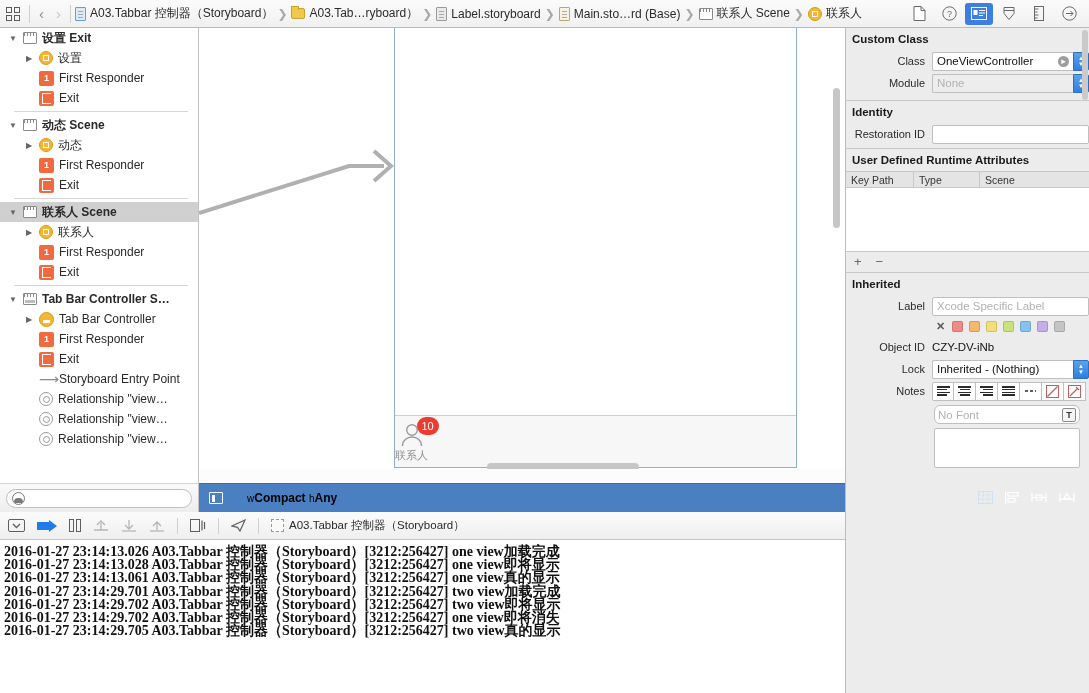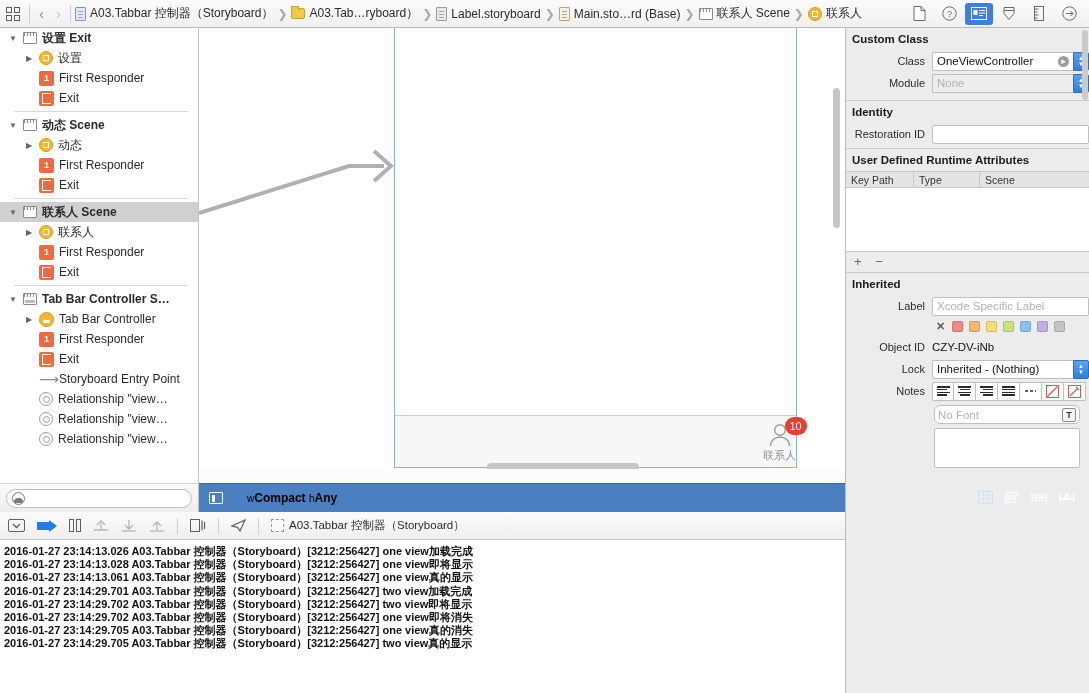--- a/index.html
+++ b/index.html
@@ -168,21 +168,21 @@
     background: #ffffff; overflow: hidden;
   }
   #vc-frame {
     position: absolute; left: 195px; top: -10px; width: 403px; height: 450px;
     background: #fff; border: 1px solid #8fb0c9;
   }
   #vc-content { position: absolute; left: 0; top: 0; right: 0; bottom: 52px; background: #fff; }
   #vc-tabbar {
     position: absolute; left: 0; right: 0; bottom: 0; height: 52px;
     background: #f7f7f7; border-top: 1px solid #cdcdcd;
-    display: flex; align-items: center; justify-content: flex-end;
+    display: flex; align-items: center; justify-content: flex-start;
   }
   #tab-item { display: flex; flex-direction: column; align-items: center; position: relative; }
   #tab-icon-wrap { position: relative; width: 30px; height: 28px; }
   .ic-person { position: absolute; left: 4px; top: 2px; width: 22px; height: 24px; }
   #tab-badge {
     position: absolute; left: 20px; top: -4px; min-width: 22px; height: 18px;
     background: #ee3b30; border-radius: 9px; color: #fff; font-size: 11px;
     display: flex; align-items: center; justify-content: center; padding: 0 5px;
     font-weight: 500;
   }
@@ -245,22 +245,22 @@
   .ic-dashbox {
     width: 13px; height: 13px; border: 1px dashed #9a9a9a; background: #fafafa;
   }
 
   
   #console {
     position: absolute; left: 0; top: 540px; width: 845px; height: 153px;
     background: #ffffff; overflow: hidden; padding: 5px 0 0 4px;
   }
   .log-line {
-    font-family: Liberation Sans, sans-serif;
-    font-size: 11px; font-weight: bold; color: #111;
+    font-family: Liberation Serif, serif;
+    font-size: 14px; font-weight: bold; color: #111;
     line-height: 13.2px; white-space: pre;
   }
 
   
   #inspector {
     position: absolute; left: 845px; top: 28px; width: 244px; height: 665px;
     background: #ececec; border-left: 1px solid #bcbcbc;
     font-size: 11px; color: #1f1f1f; overflow: hidden;
   }
   .insp-header {
@@ -680,21 +680,20 @@
   </div>
 </div>
 
 <div id="console">
   <div class="log-line">2016-01-27 23:14:13.026 A03.Tabbar 控制器（Storyboard）[3212:256427] one view加载完成</div>
   <div class="log-line">2016-01-27 23:14:13.028 A03.Tabbar 控制器（Storyboard）[3212:256427] one view即将显示</div>
   <div class="log-line">2016-01-27 23:14:13.061 A03.Tabbar 控制器（Storyboard）[3212:256427] one view真的显示</div>
   <div class="log-line">2016-01-27 23:14:29.701 A03.Tabbar 控制器（Storyboard）[3212:256427] two view加载完成</div>
   <div class="log-line">2016-01-27 23:14:29.702 A03.Tabbar 控制器（Storyboard）[3212:256427] two view即将显示</div>
   <div class="log-line">2016-01-27 23:14:29.702 A03.Tabbar 控制器（Storyboard）[3212:256427] one view即将消失</div>
-  <div class="log-line">2016-01-27 23:14:29.705 A03.Tabbar 控制器（Storyboard）[3212:256427] one view真的消失</div>
   <div class="log-line">2016-01-27 23:14:29.705 A03.Tabbar 控制器（Storyboard）[3212:256427] two view真的显示</div>
 </div>
 
 <div id="inspector">
 
   <div class="insp-header">Custom Class</div>
 
   <div class="row">
     <div class="row-label">Class</div>
     <div class="combo">

